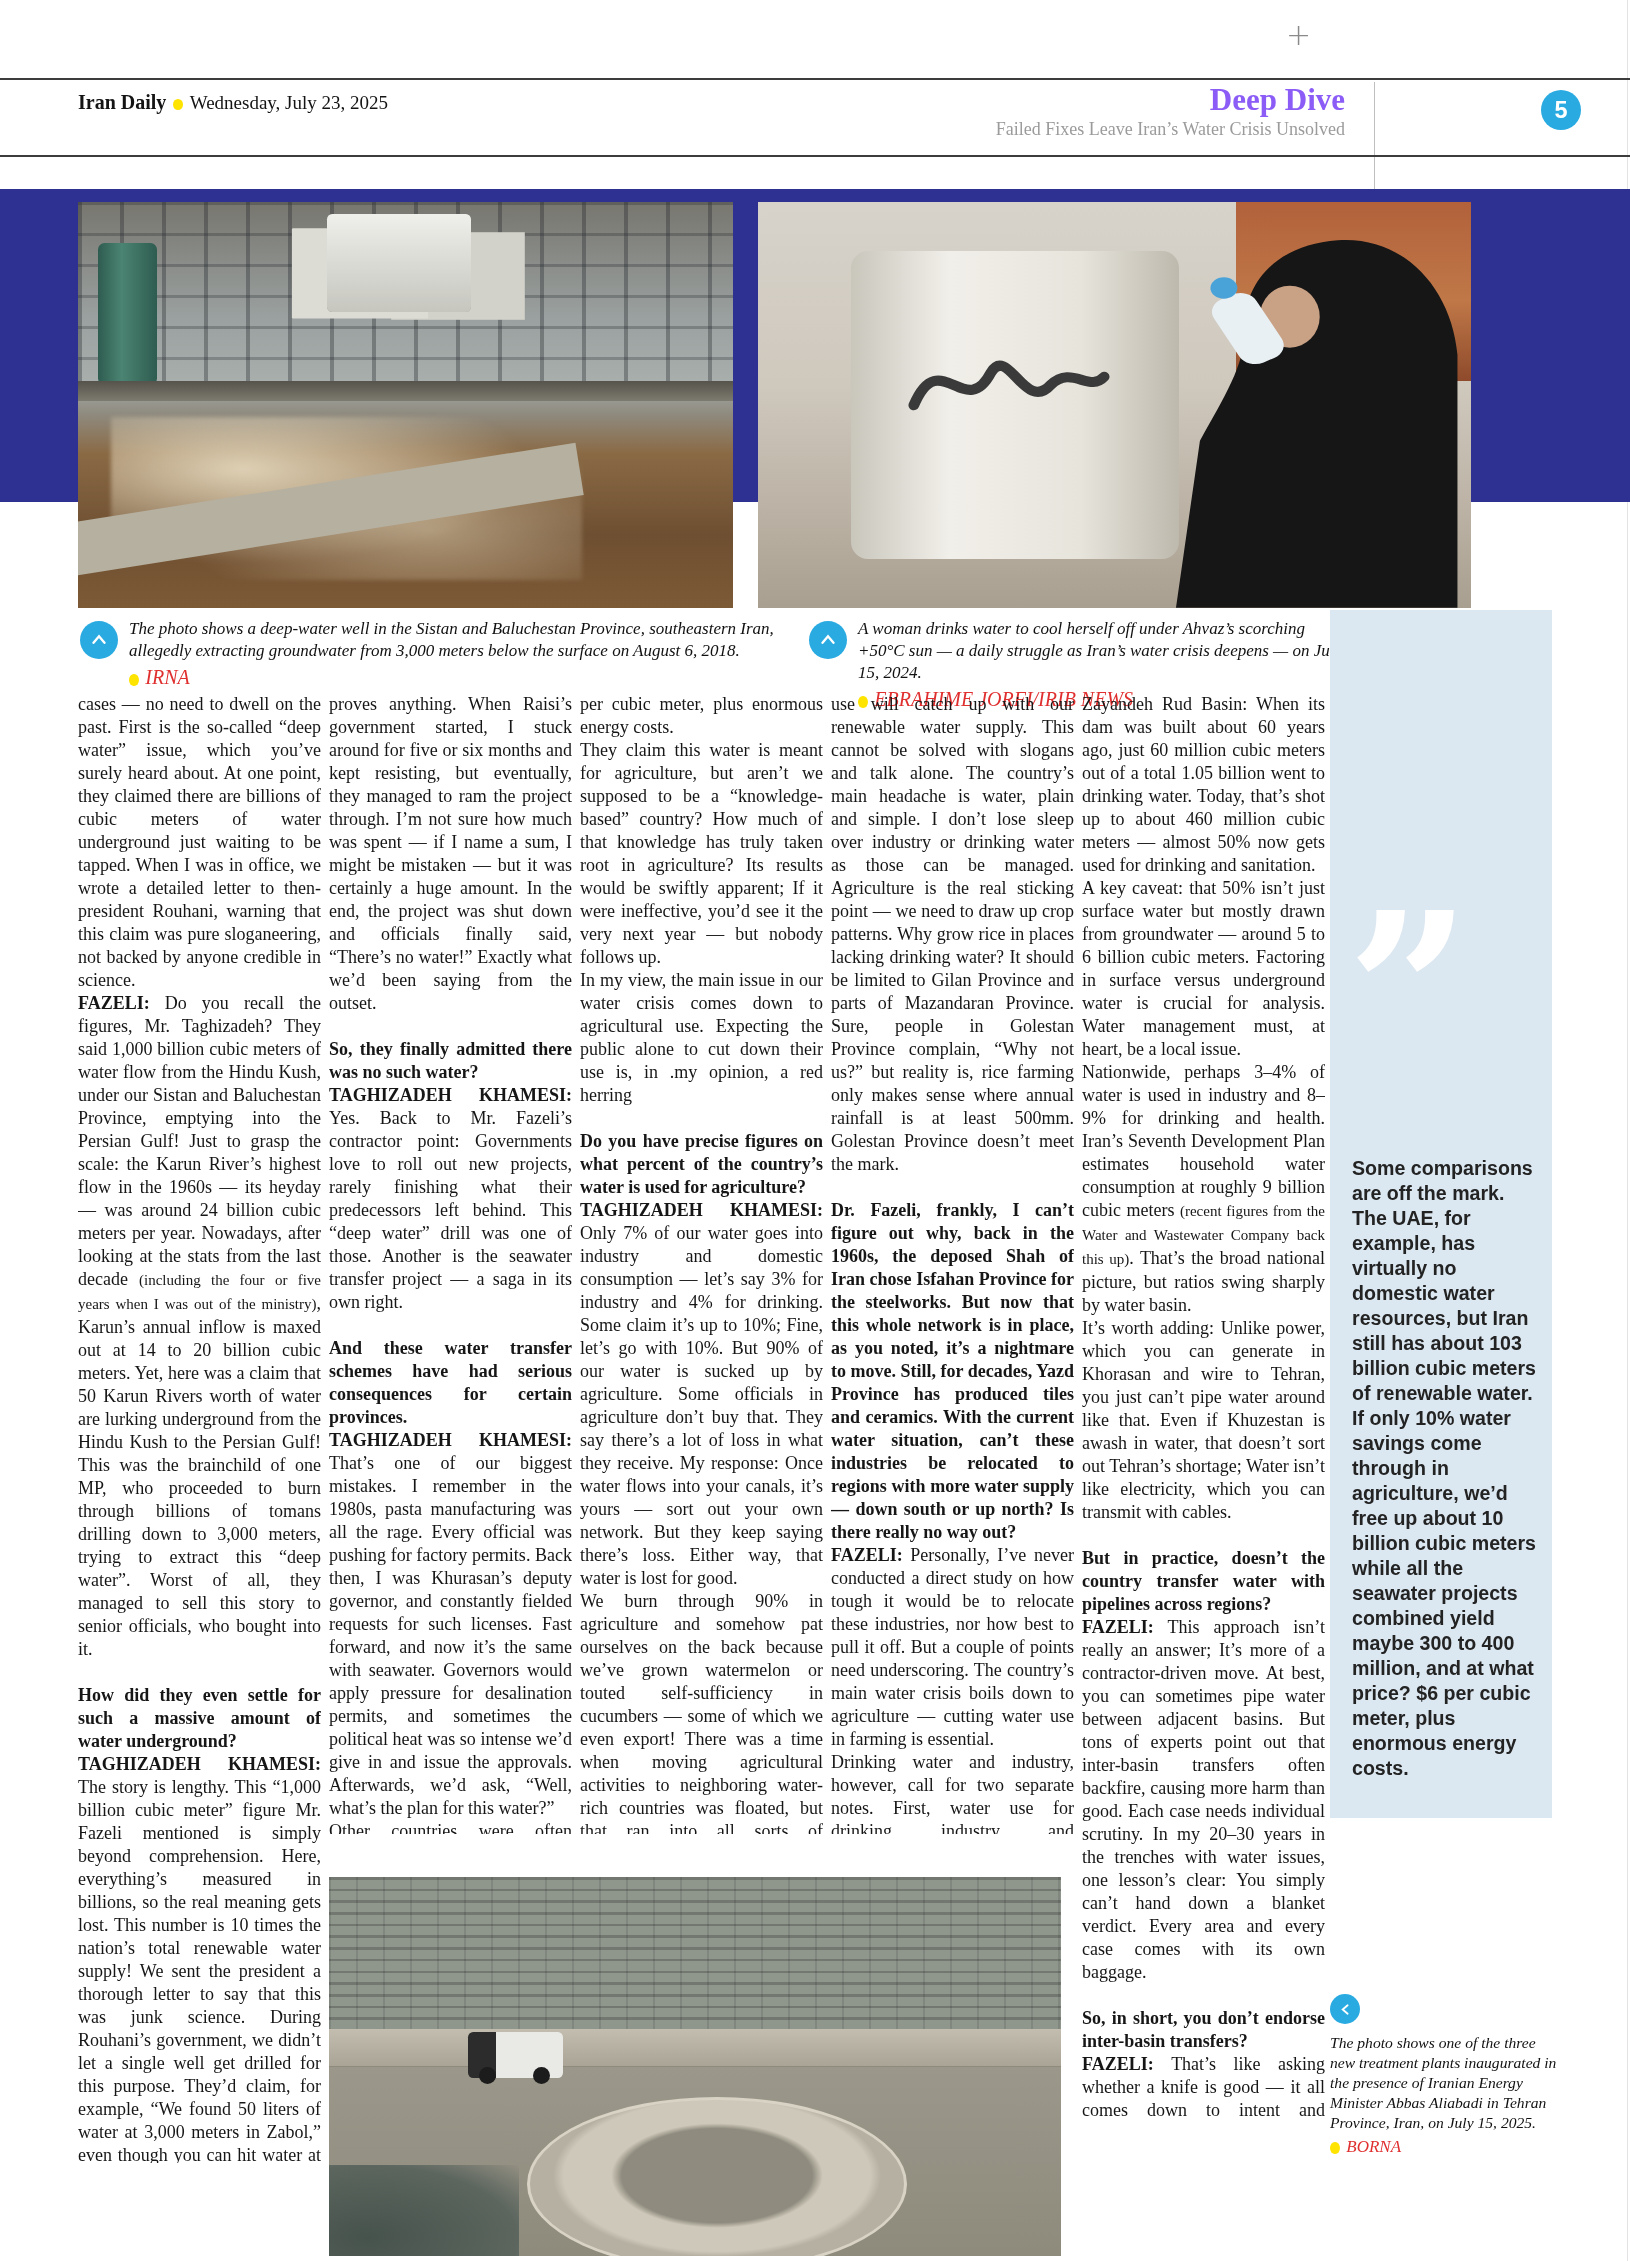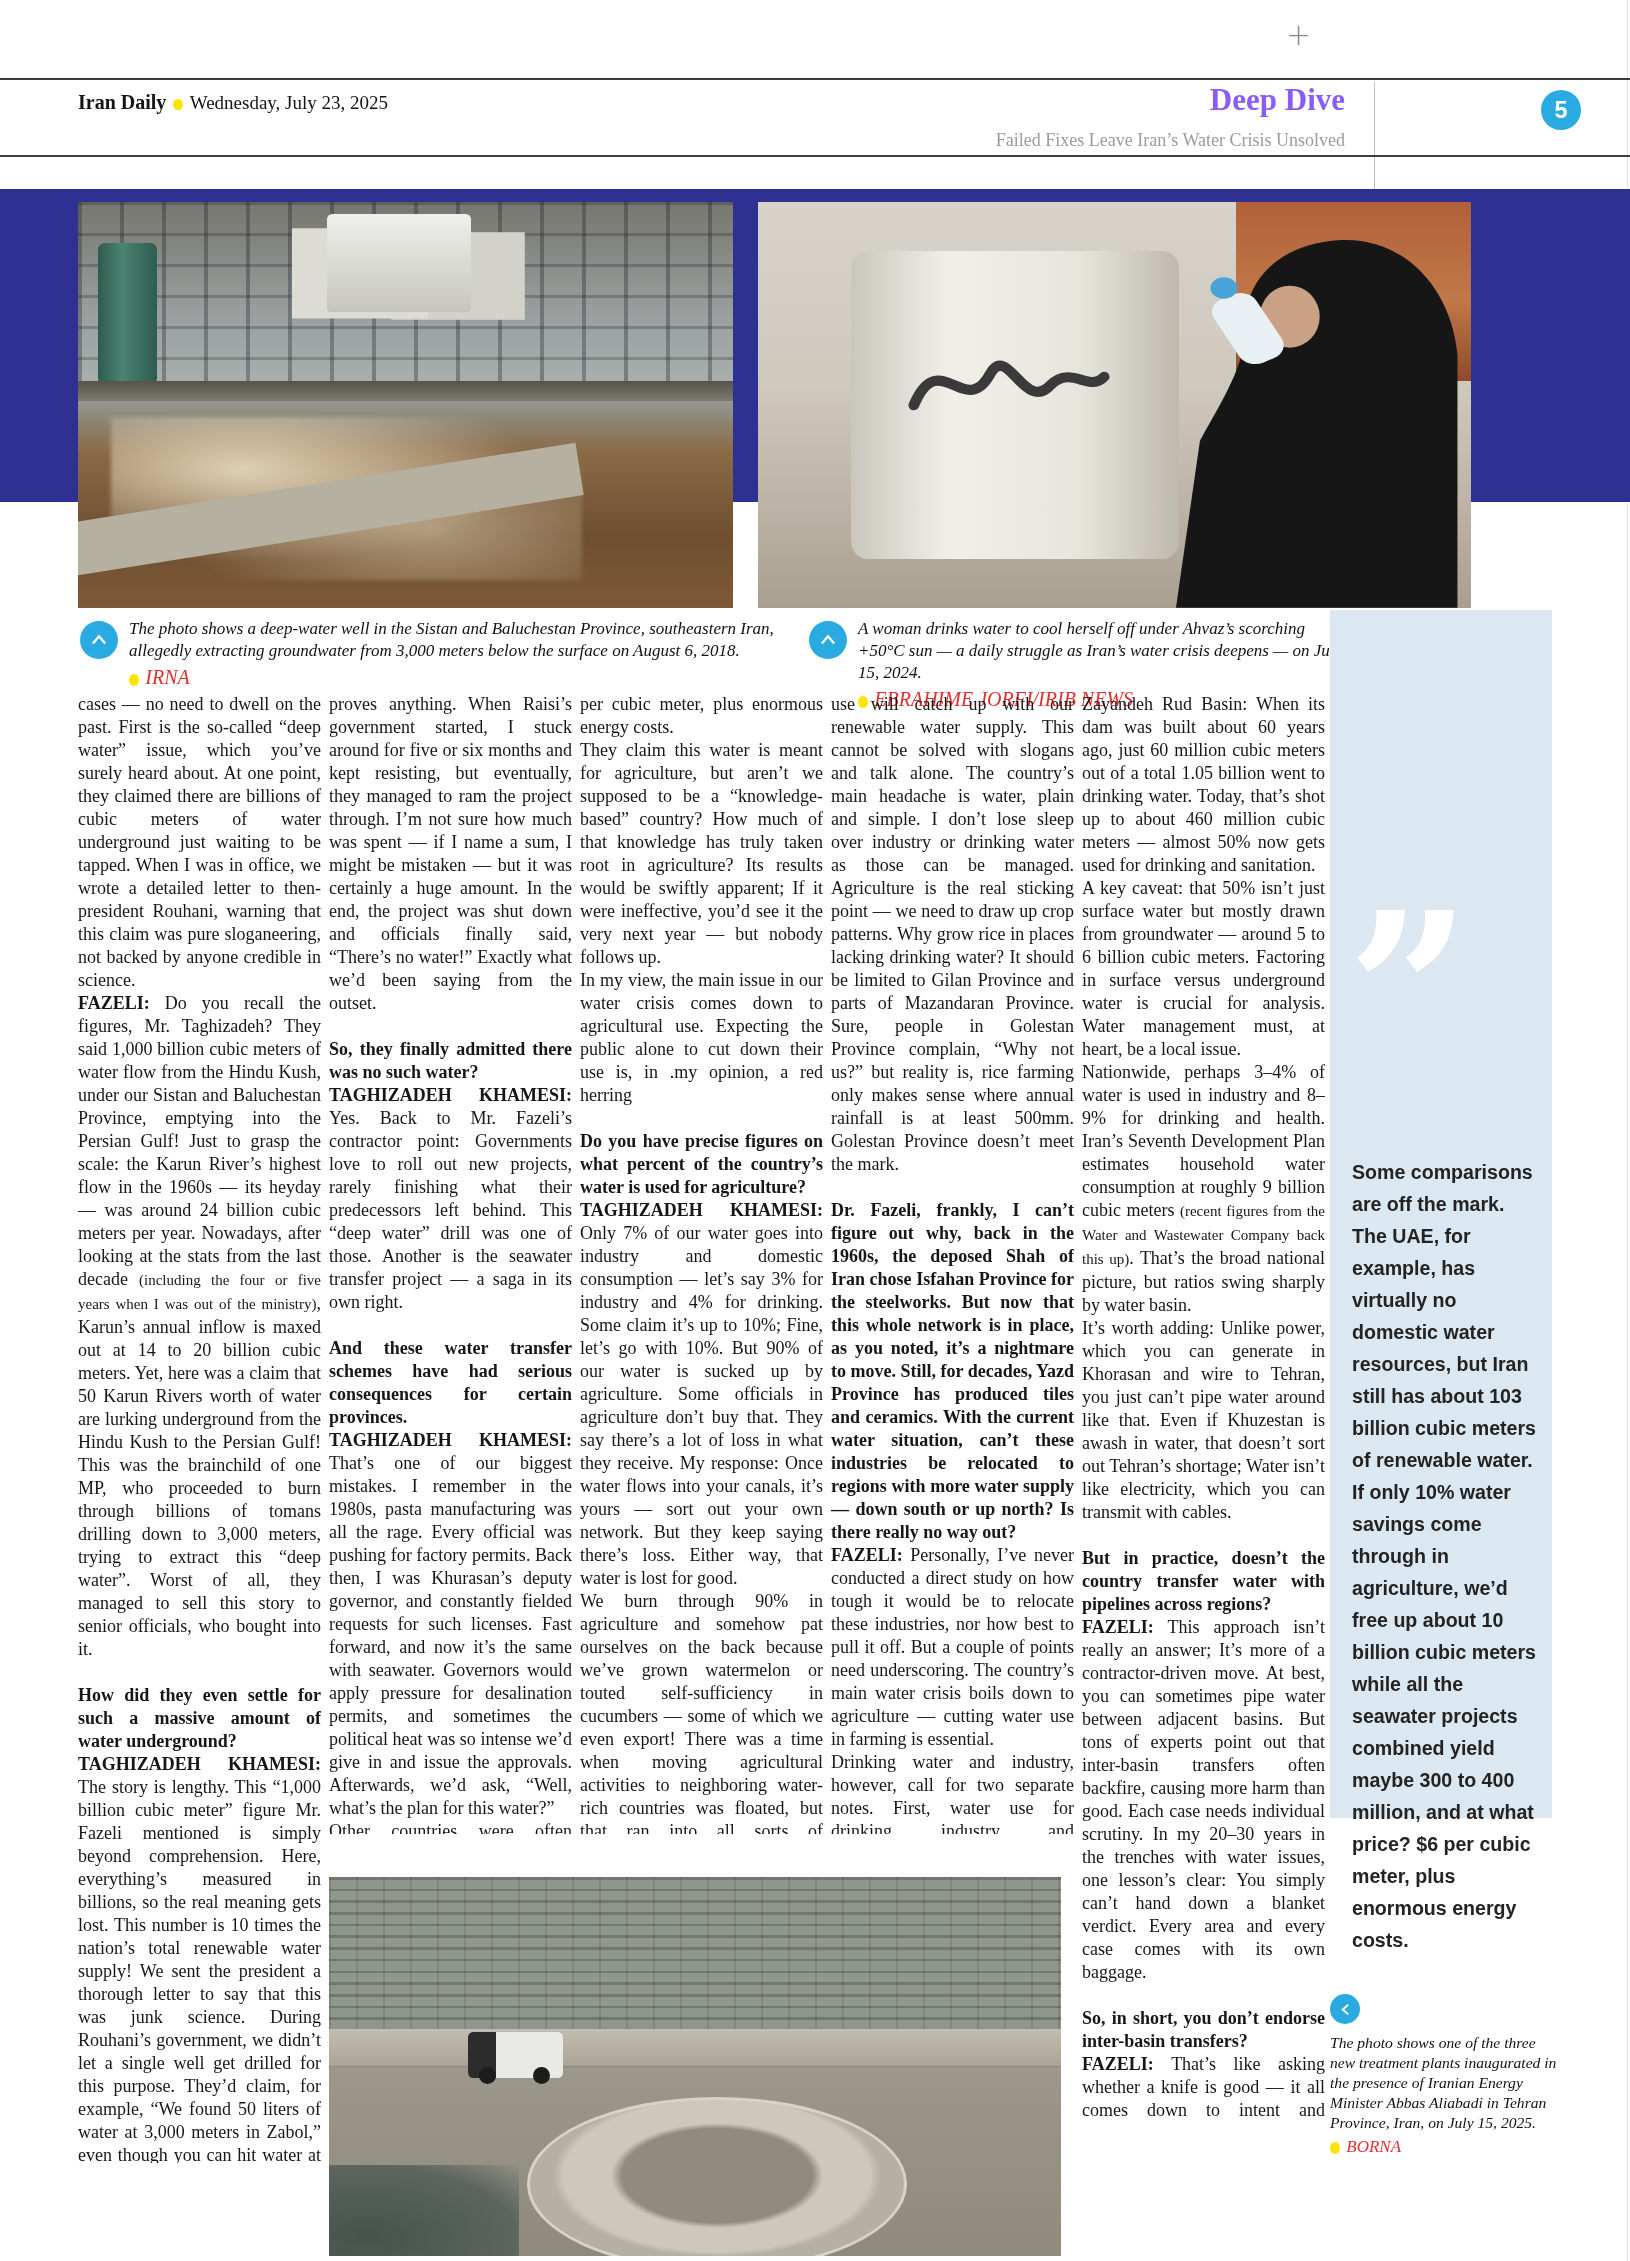--- a/index.html
+++ b/index.html
@@ -14,21 +14,21 @@
   
   .rule-top{position:absolute;left:0;top:78px;width:1630px;height:2px;background:#3c3c3c;}
   .rule-bottom{position:absolute;left:0;top:155px;width:1630px;height:2px;background:#3c3c3c;}
   .header-left{position:absolute;left:78px;top:91px;white-space:nowrap;}
   .masthead{font-weight:bold;font-size:20px;}
   .h-dot{display:inline-block;width:10.4px;height:11.7px;border-radius:50%;background:#ffe400;
          margin:0 6.5px;vertical-align:-1.3px;}
   .issue-date{font-size:19px;}
   .header-right{position:absolute;right:285px;top:83px;text-align:right;}
   .section-title{font-size:31px;font-weight:bold;line-height:33px;color:#8b5cf6;}
-  .section-sub{font-size:18px;color:#9b9b9b;margin-top:14px;}
+  .section-sub{font-size:18px;color:#9b9b9b;margin-top:3px;}
   .header-vrule{position:absolute;left:1374px;top:82px;width:1.3px;height:120px;background:#bfbfbf;}
   .page-circle{position:absolute;left:1541px;top:90px;width:40px;height:40px;border-radius:50%;
                background:#29abe2;display:flex;align-items:center;justify-content:center;
                color:#fff;font-family:"Liberation Sans",sans-serif;font-size:23.5px;font-weight:bold;}
 
   
   .blue-band{position:absolute;left:0;top:189px;width:1630px;height:313px;background:#2e3192;}
   .photo{position:absolute;overflow:hidden;}
   .photo1{left:78px;top:202px;width:655px;height:406px;
           background:linear-gradient(180deg,#77766f 0%,#9aa09f 28%,#a8aeac 44%,#8f8b80 52%,#8a6a45 62%,#6e4f31 82%,#7d5a36 100%);}
@@ -64,21 +64,21 @@
   .credit-line{margin-top:3.9px;font-size:20px;color:#e02f2f;}
   .c-dot{display:inline-block;width:9.8px;height:12.4px;border-radius:50%;background:#ffe400;
          margin-right:6.5px;vertical-align:-2px;}
 
   
   .pullquote-box{position:absolute;left:1330px;top:610px;width:222px;height:1208px;background:#dce8f1;}
   .pq-glyph{position:absolute;left:17px;top:274px;font-family:"DejaVu Serif",serif;
             font-size:215px;line-height:215px;color:#ffffff;font-weight:bold;}
   .pq-text{position:absolute;left:22px;top:546px;width:186px;
            font-family:"Liberation Sans","DejaVu Sans",sans-serif;font-weight:bold;
-           font-size:19.6px;line-height:32px;color:#232323;letter-spacing:0;}
+           font-size:19.6px;line-height:25px;color:#232323;letter-spacing:0;}
 
   
   .col{position:absolute;top:685px;width:243px;font-size:18px;line-height:23px;
        text-align:justify;color:#161616;overflow:hidden;-webkit-hyphens:auto;hyphens:auto;margin-top:8px;}
   #col1{left:78px;height:1470px;}
   #col2{left:329px;height:1141px;}
   #col3{left:580px;height:1141px;}
   #col4{left:831px;height:1141px;}
   #col5{left:1082px;height:1431px;}
   .col p{margin:0;}

